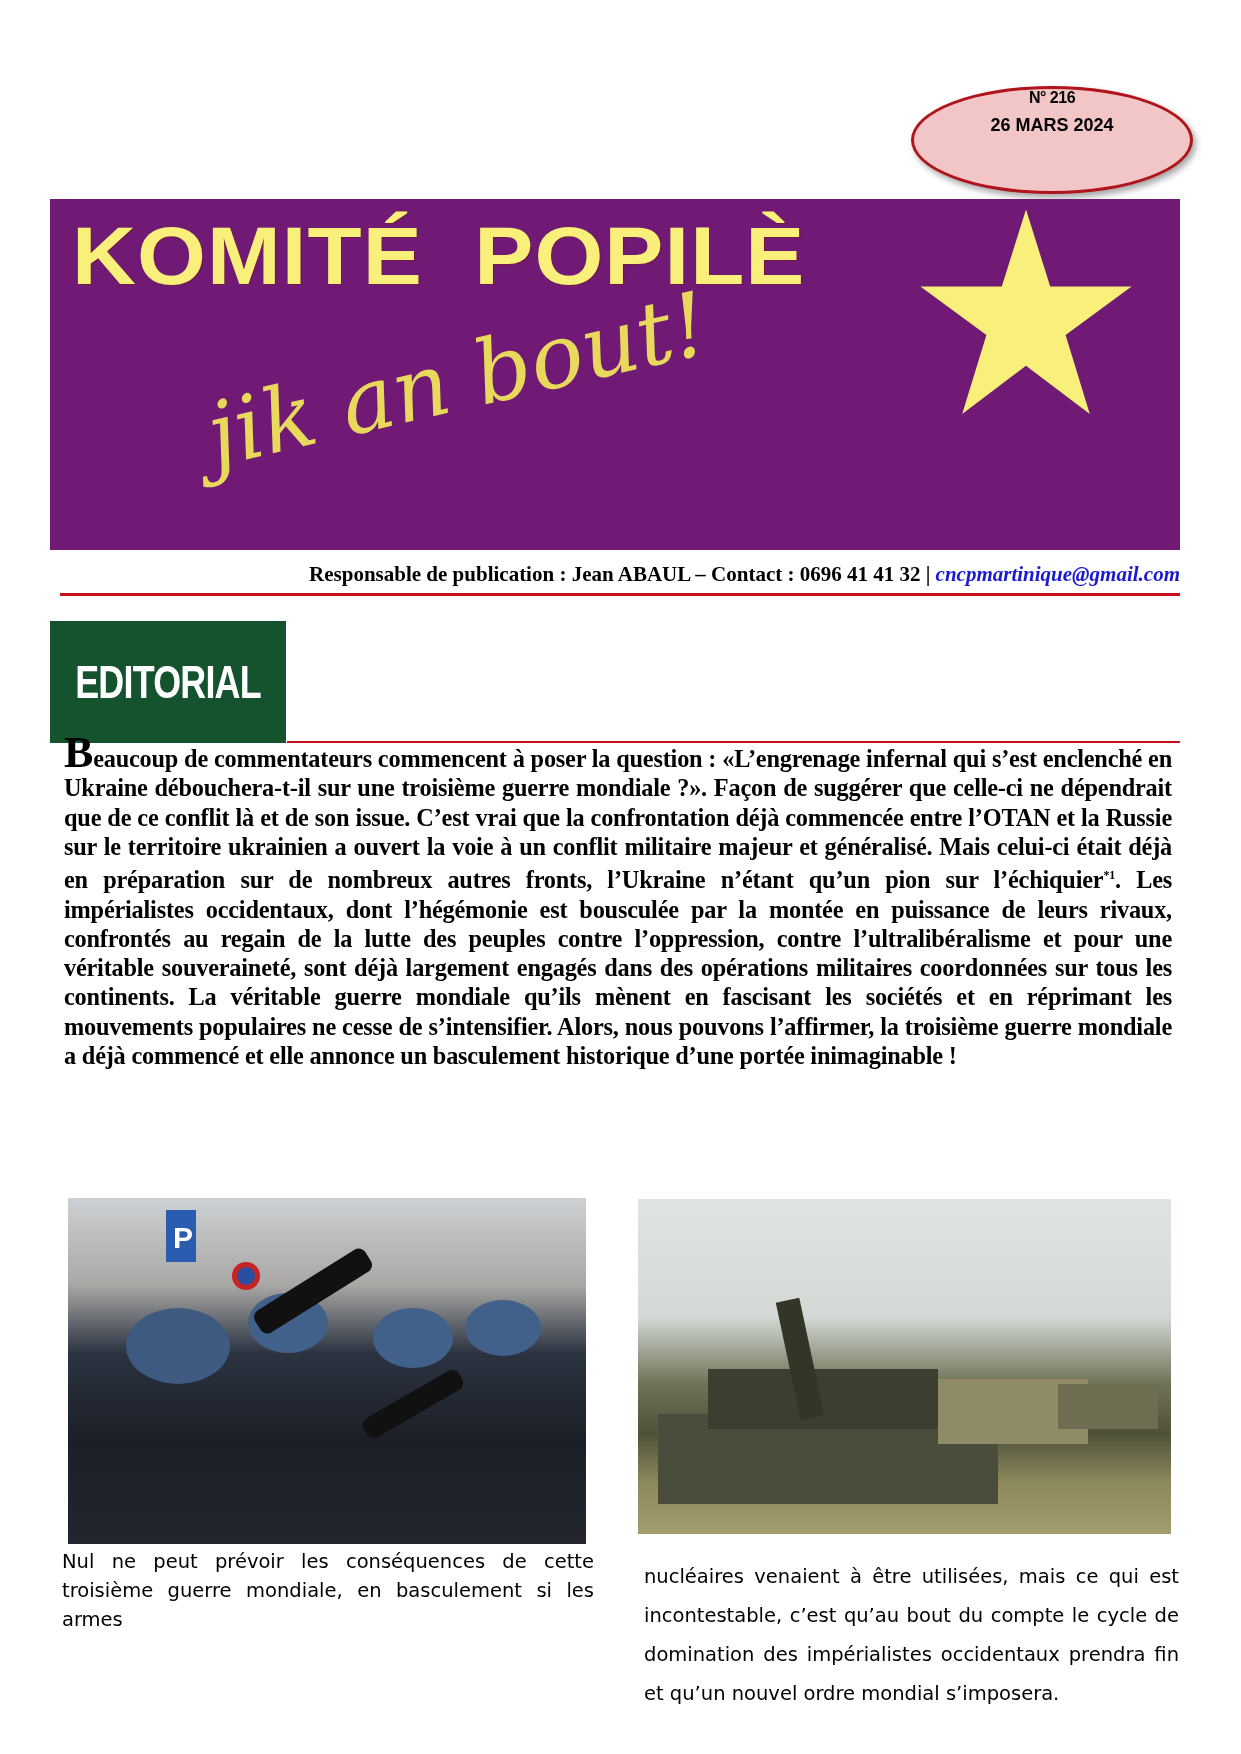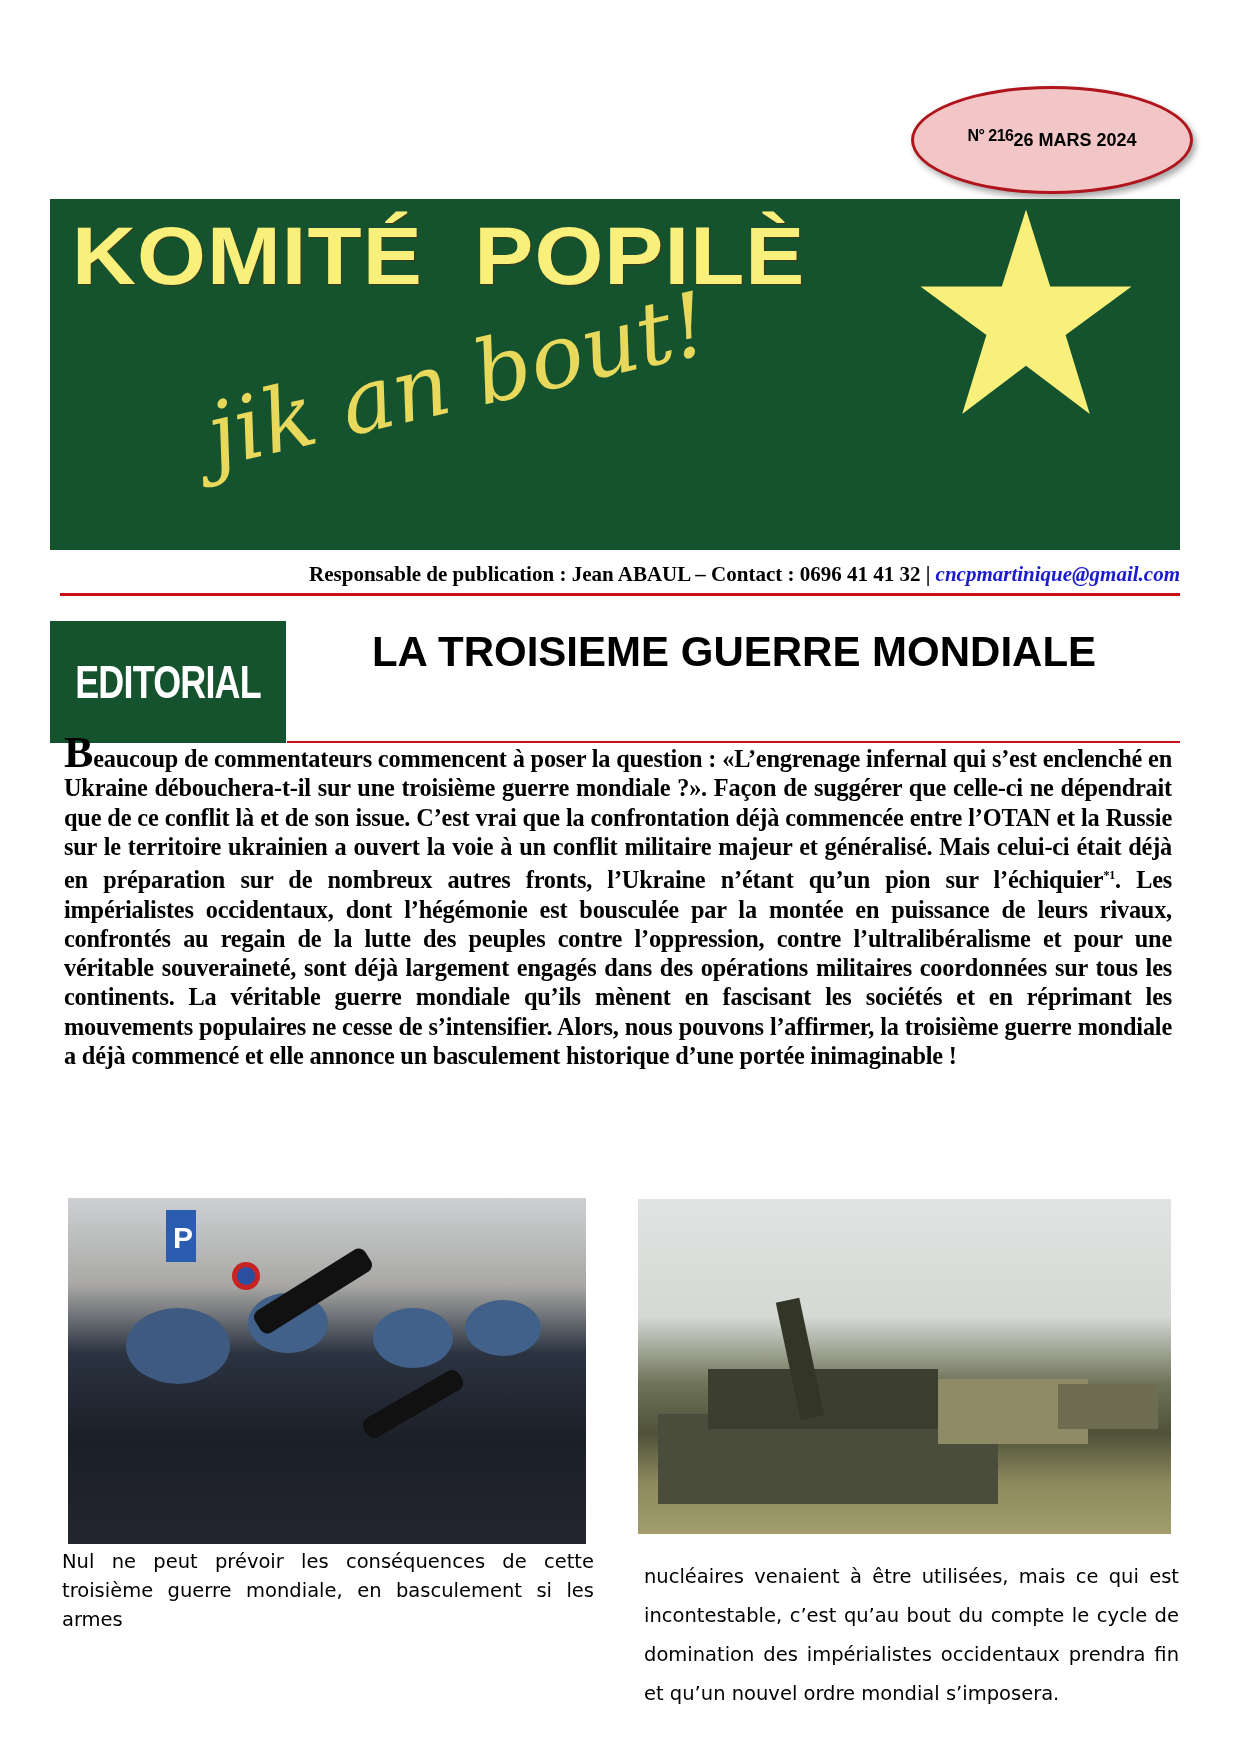--- a/index.html
+++ b/index.html
@@ -2,29 +2,29 @@
 <html><head>
 <meta charset="utf-8">
 <style>
   html, body { margin: 0; padding: 0; background: #ffffff; }
   body { width: 1241px; height: 1754px; position: relative; overflow: hidden; font-family: "Liberation Sans", sans-serif; color: #000; }
 
   .issue-badge {
     position: absolute; left: 911px; top: 86px; width: 276px; height: 102px;
     border-radius: 50%; background: #f2c6c6; border: 3px solid #b0141c;
     box-shadow: 3px 4px 6px rgba(0,0,0,0.35);
-    display: flex; flex-direction: row; align-items: center; justify-content: center;
+    display: flex; flex-direction: column; align-items: center; 
     font-family: "Liberation Sans", sans-serif; font-weight: bold;
   }
   .issue-badge .num { font-size: 16px; margin-bottom: 8px; letter-spacing: -0.5px; }
   .issue-badge .date { font-size: 18px; }
 
   .banner {
     position: absolute; left: 50px; top: 199px; width: 1130px; height: 351px;
-    background: #14532d; overflow: hidden;
+    background: #701a75; overflow: hidden;
   }
   .banner .title {
     position: absolute; left: 22px; top: 10px; font-family: "Liberation Sans", sans-serif;
     font-weight: bold; color: #f8f07a; font-size: 82px; letter-spacing: 1px;
     transform: scaleX(1.08); transform-origin: left top; white-space: pre;
     text-shadow: 1px 1px 0 rgba(120,20,0,0.4);
   }
   .banner .slogan {
     position: absolute; left: 170px; top: 185px; font-family: "DejaVu Serif", serif;
     font-style: italic; color: #e8d85c; font-size: 88px; transform: rotate(-13deg);
@@ -95,21 +95,20 @@
 
 <div class="contact-line">
   <span>Responsable de publication : Jean ABAUL – Contact : 0696 41 41 32 | </span><span class="email">cncpmartinique@gmail.com</span>
 </div>
 <div class="rule-red" style="left:60px; top:593px; width:1120px; height:3px;"></div>
 
 <div class="editorial-tag">
   <span>EDITORIAL</span>
 </div>
 <div class="headline">
-  <div>LA TROISIEME GUERRE MONDIALE</div>
 </div>
 <div class="rule-red" style="left:287px; top:741px; width:893px; height:2px;"></div>
 
 <div class="lead">
   <span class="dropcap">B</span><span>eaucoup de commentateurs commencent à poser la question : «L’engrenage infernal qui s’est enclenché en Ukraine débouchera-t-il sur une troisième guerre mondiale ?». Façon de suggérer que celle-ci ne dépendrait que de ce conflit là et de son issue. C’est vrai que la confrontation déjà commencée entre l’OTAN et la Russie sur le territoire ukrainien a ouvert la voie à un conflit militaire majeur et généralisé. Mais celui-ci était déjà en préparation sur de nombreux autres fronts, l’Ukraine n’étant qu’un pion sur l’échiquier</span><sup>*1</sup><span>. Les impérialistes occidentaux, dont l’hégémonie est bousculée par la montée en puissance de leurs rivaux, confrontés au regain de la lutte des peuples contre l’oppression, contre l’ultralibéralisme et pour une véritable souveraineté, sont déjà largement engagés dans des opérations militaires coordonnées sur tous les continents. La véritable guerre mondiale qu’ils mènent en fascisant les sociétés et en réprimant les mouvements populaires ne cesse de s’intensifier. Alors, nous pouvons l’affirmer, la troisième guerre mondiale a déjà commencé et elle annonce un basculement historique d’une portée inimaginable !</span>
 </div>
 
 <div class="photo photo-police">
   <svg width="518" height="346" viewBox="0 0 518 346">
     <rect x="98" y="12" width="30" height="52" fill="#2a5db0"></rect>

